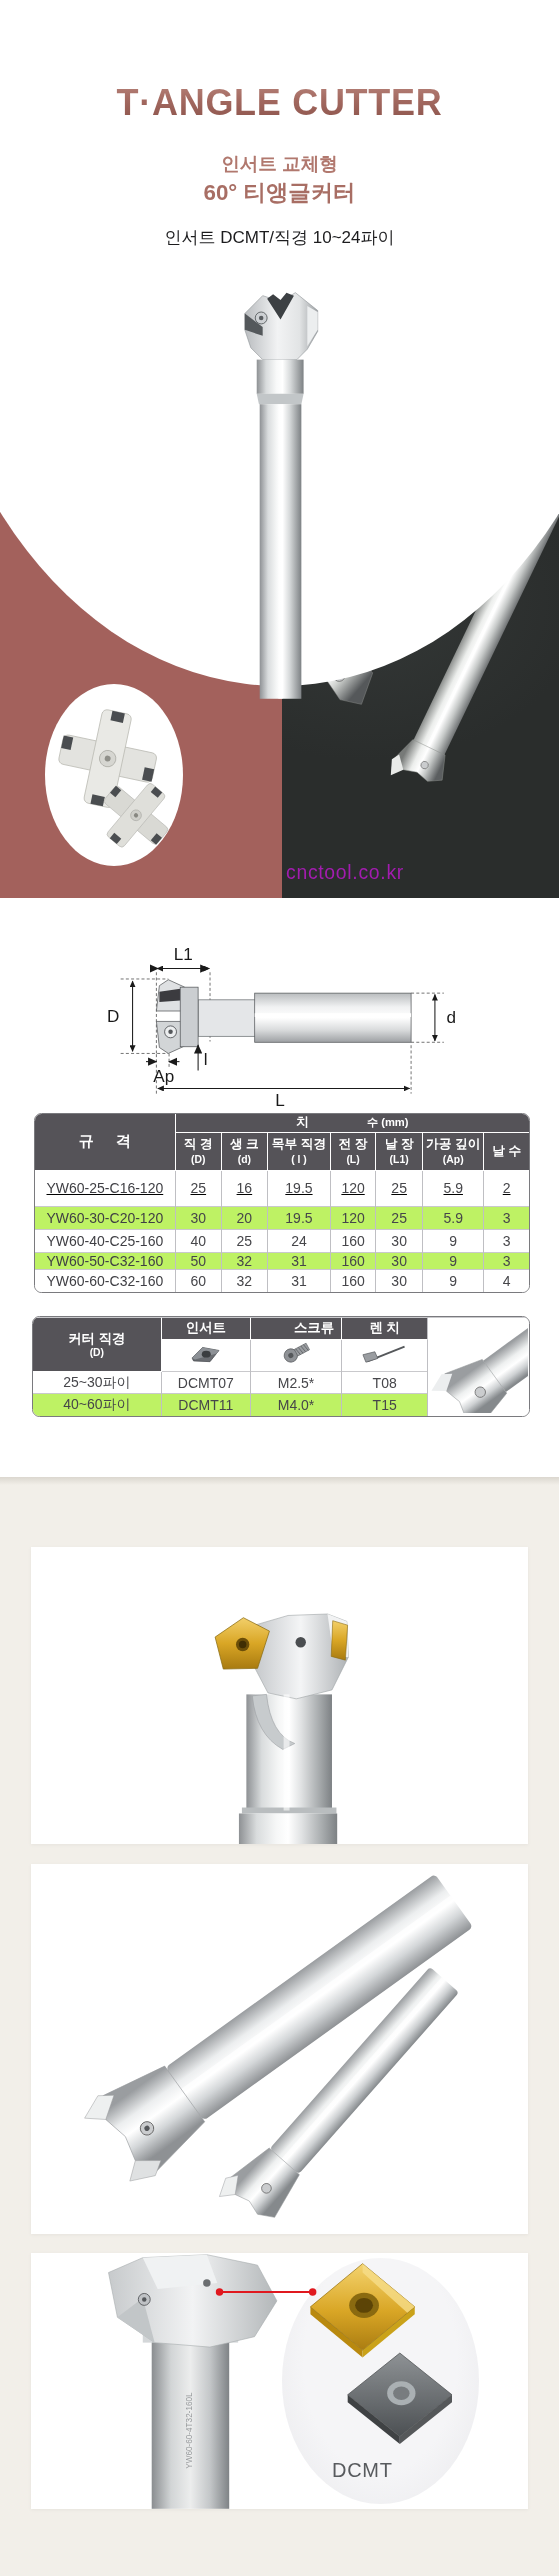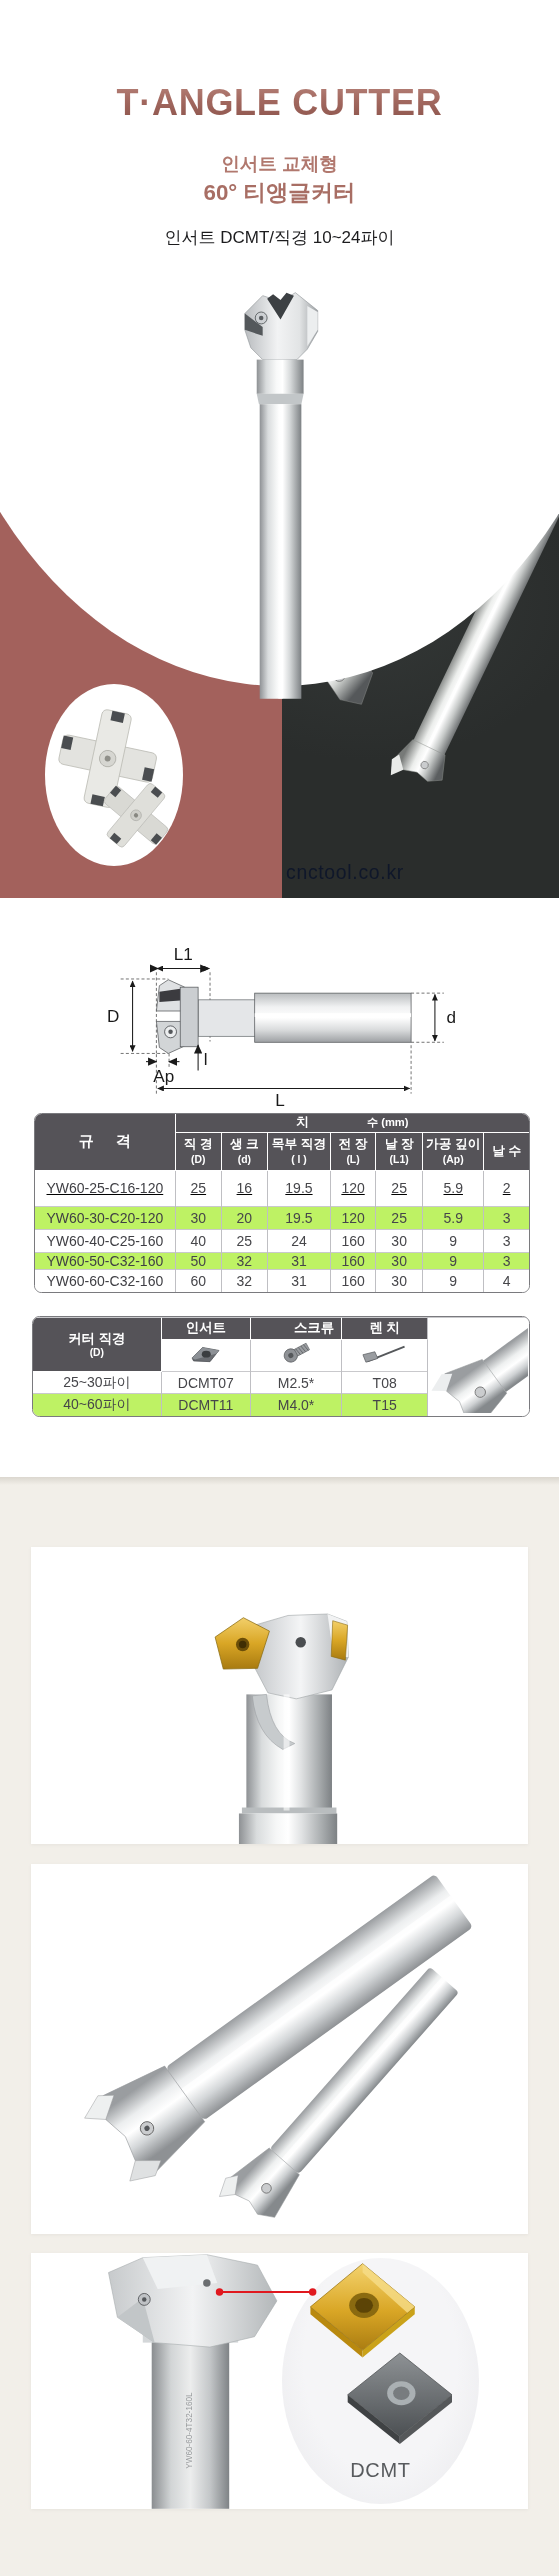--- a/index.html
+++ b/index.html
@@ -16,21 +16,21 @@
   .info{left:0;right:0;top:226px;text-align:center;font-size:17px;color:#1c1c1e;}
 
   
   .hero{left:0;top:268px;width:559px;height:630px;overflow:hidden;background:#fff;}
   .panel-maroon{left:0;top:177px;width:282px;height:453px;background:#a3615c;}
   .panel-dark{left:282px;top:177px;width:277px;height:453px;background:#2a2d2c;overflow:hidden;
               background-image:radial-gradient(ellipse 313px 224px at 30% 35%, #343837 0%, #2a2d2c 70%);}
   .white-arc{left:-78px;top:-507px;width:716px;height:925px;border-radius:50%;background:#ffffff;z-index:3;}
   .cutter-ellipse{left:45px;top:416px;width:138px;height:182px;border-radius:50%;background:#ffffff;z-index:2;overflow:hidden;}
   .hero-tool{left:224px;top:15px;z-index:4;}
-  .watermark{left:286px;top:593px;z-index:5;font-size:19.4px;color:#0f172a;letter-spacing:0.7px;}
+  .watermark{left:286px;top:593px;z-index:5;font-size:19.4px;color:#a21caf;letter-spacing:0.7px;}
 
   
   .diagram{left:67px;top:941px;}
   .dim-label{font-size:23px;fill:#1a1a1a;}
 
   
   .tbl-wrap{border:1.5px solid #7a7a7e;border-radius:7.5px;overflow:hidden;background:#fff;}
   table{border-collapse:collapse;table-layout:fixed;}
   .t1{left:34px;top:1113px;width:494px;}
   .t2{left:32px;top:1316px;width:496px;}
@@ -57,21 +57,21 @@
   
   .bottom{left:0;top:1477px;width:559px;height:1099px;background:#f2efe9;}
   .bottom .edge{position:absolute;left:0;top:0;width:100%;height:7.5px;
                 background:linear-gradient(180deg,#dbd7cf 0%,rgba(219,215,207,0) 100%);}
   .card{position:absolute;background:#ffffff;box-shadow:0 0.7px 3.7px rgba(0,0,0,.05);overflow:hidden;}
   .card1{left:31px;top:70px;width:497px;height:297px;}
   .card2{left:31px;top:387px;width:497px;height:370px;}
   .card3{left:31px;top:776px;width:497px;height:256px;}
   .dcmt-circle{position:absolute;left:251px;top:4.5px;width:197px;height:246px;border-radius:50%;
                background:radial-gradient(ellipse at 50% 42%,#f5f5f7 55%,#e8e8eb 100%);}
-  .dcmt-label{position:absolute;left:301px;top:206px;width:97px;text-align:center;
+  .dcmt-label{position:absolute;left:301px;top:206px;width:97px;
               font-size:20px;color:#585b5e;letter-spacing:0.7px;}
 </style>
 </head>
 <body>
 
 <div class="page">
 
   <div class="abs sub1">인서트 교체형</div>
   <div class="abs title">T·ANGLE CUTTER</div>
   <div class="abs sub2">60° 티앵글커터</div>

